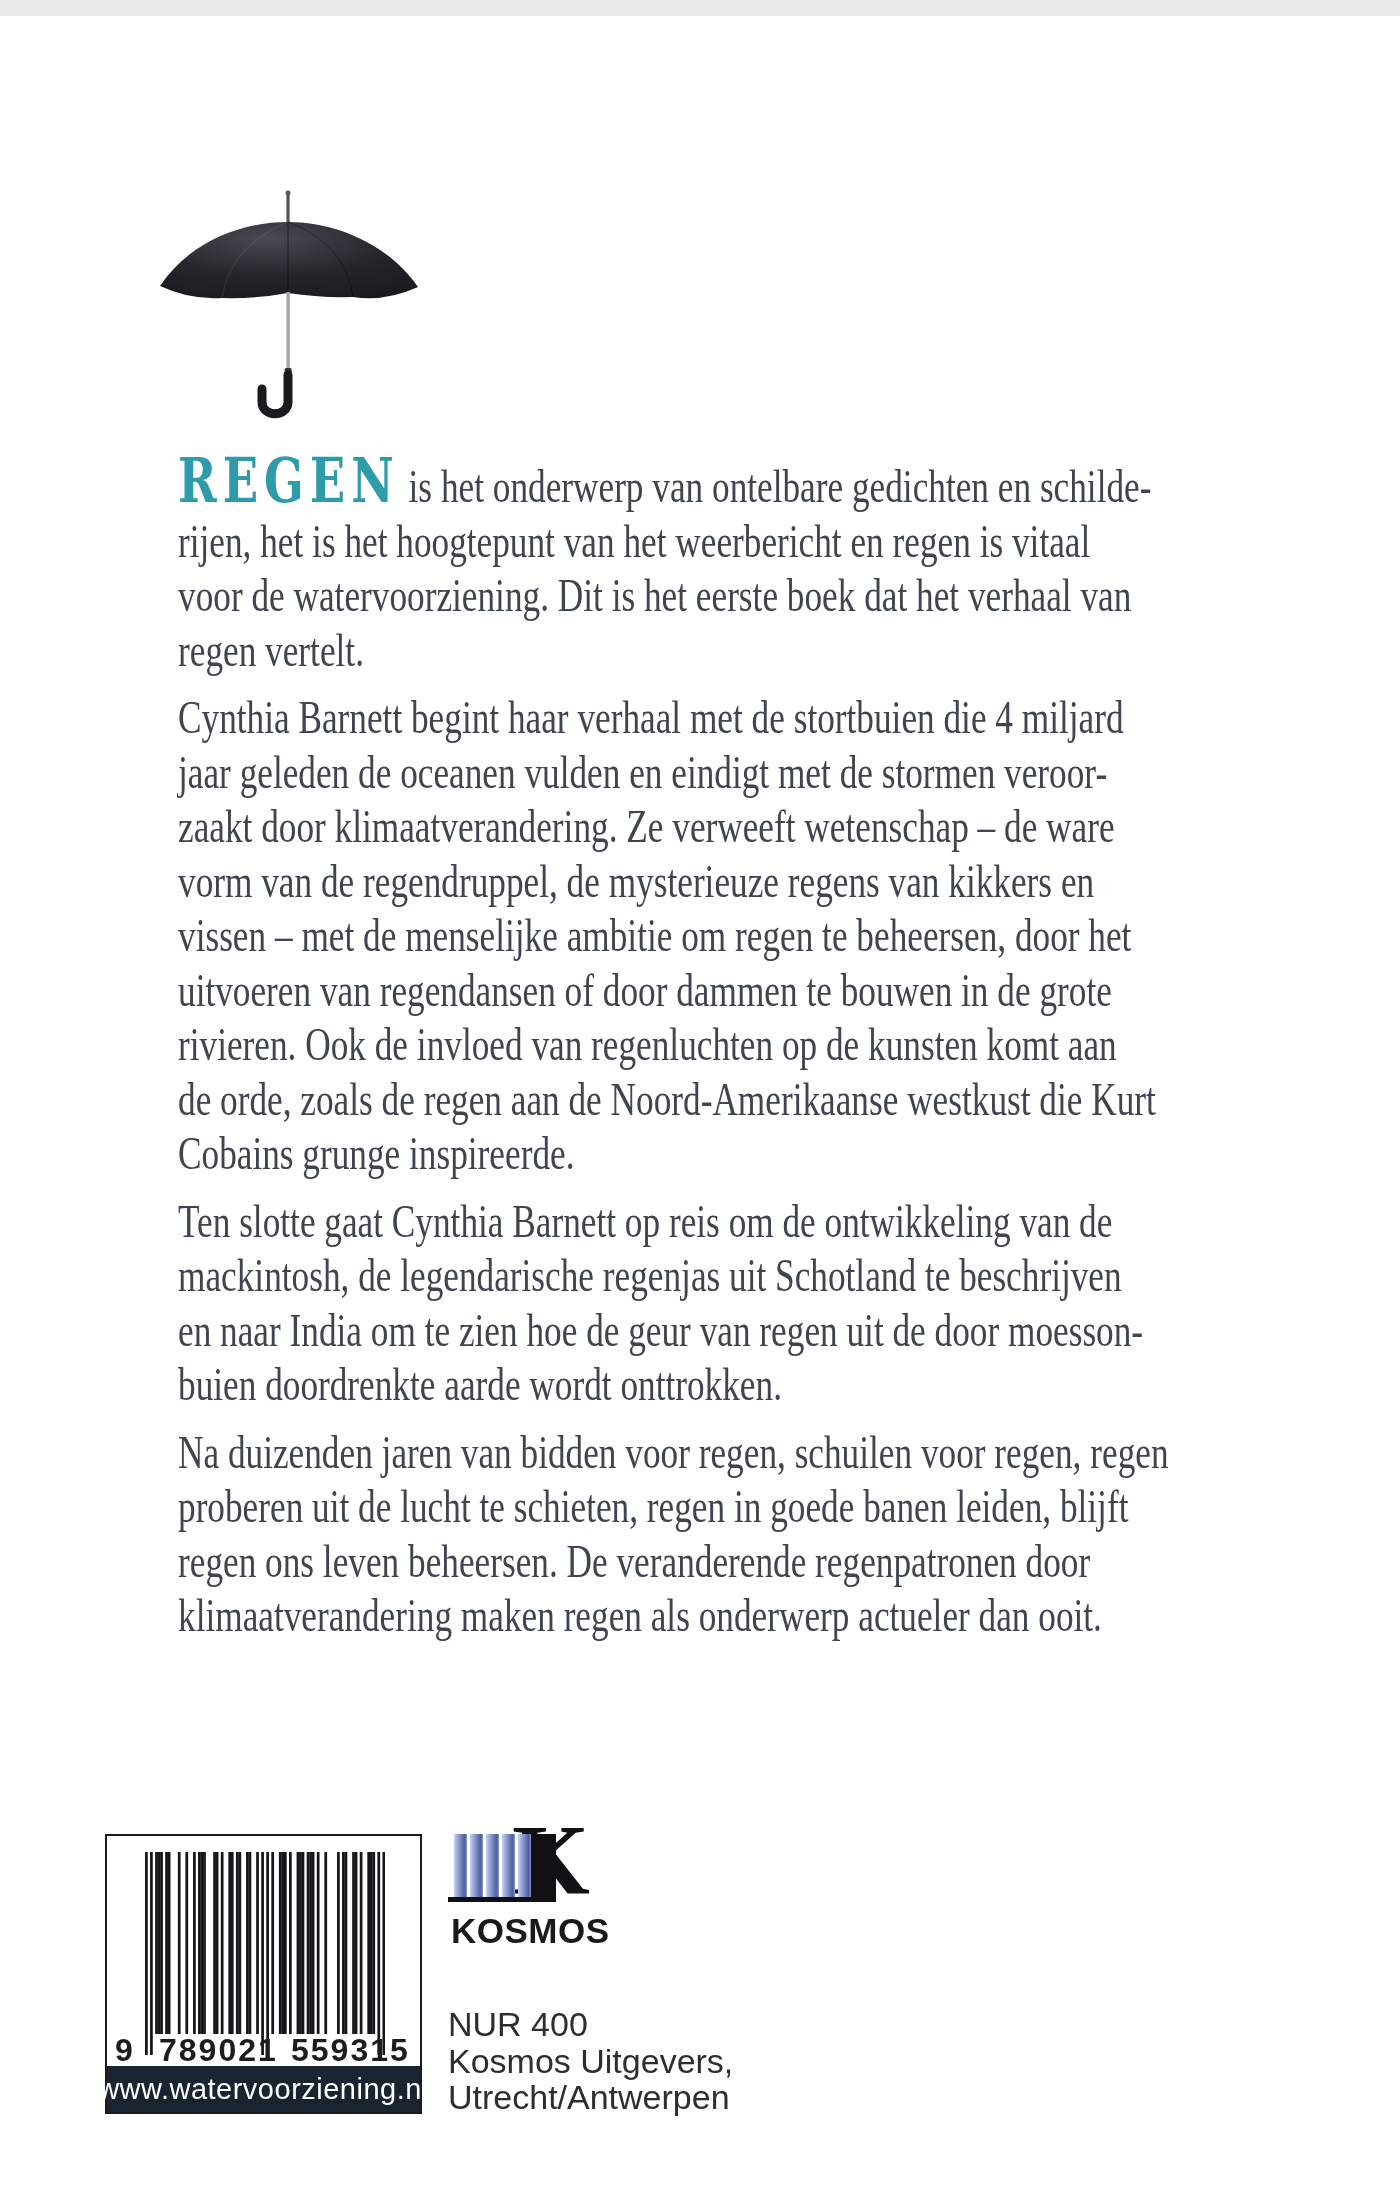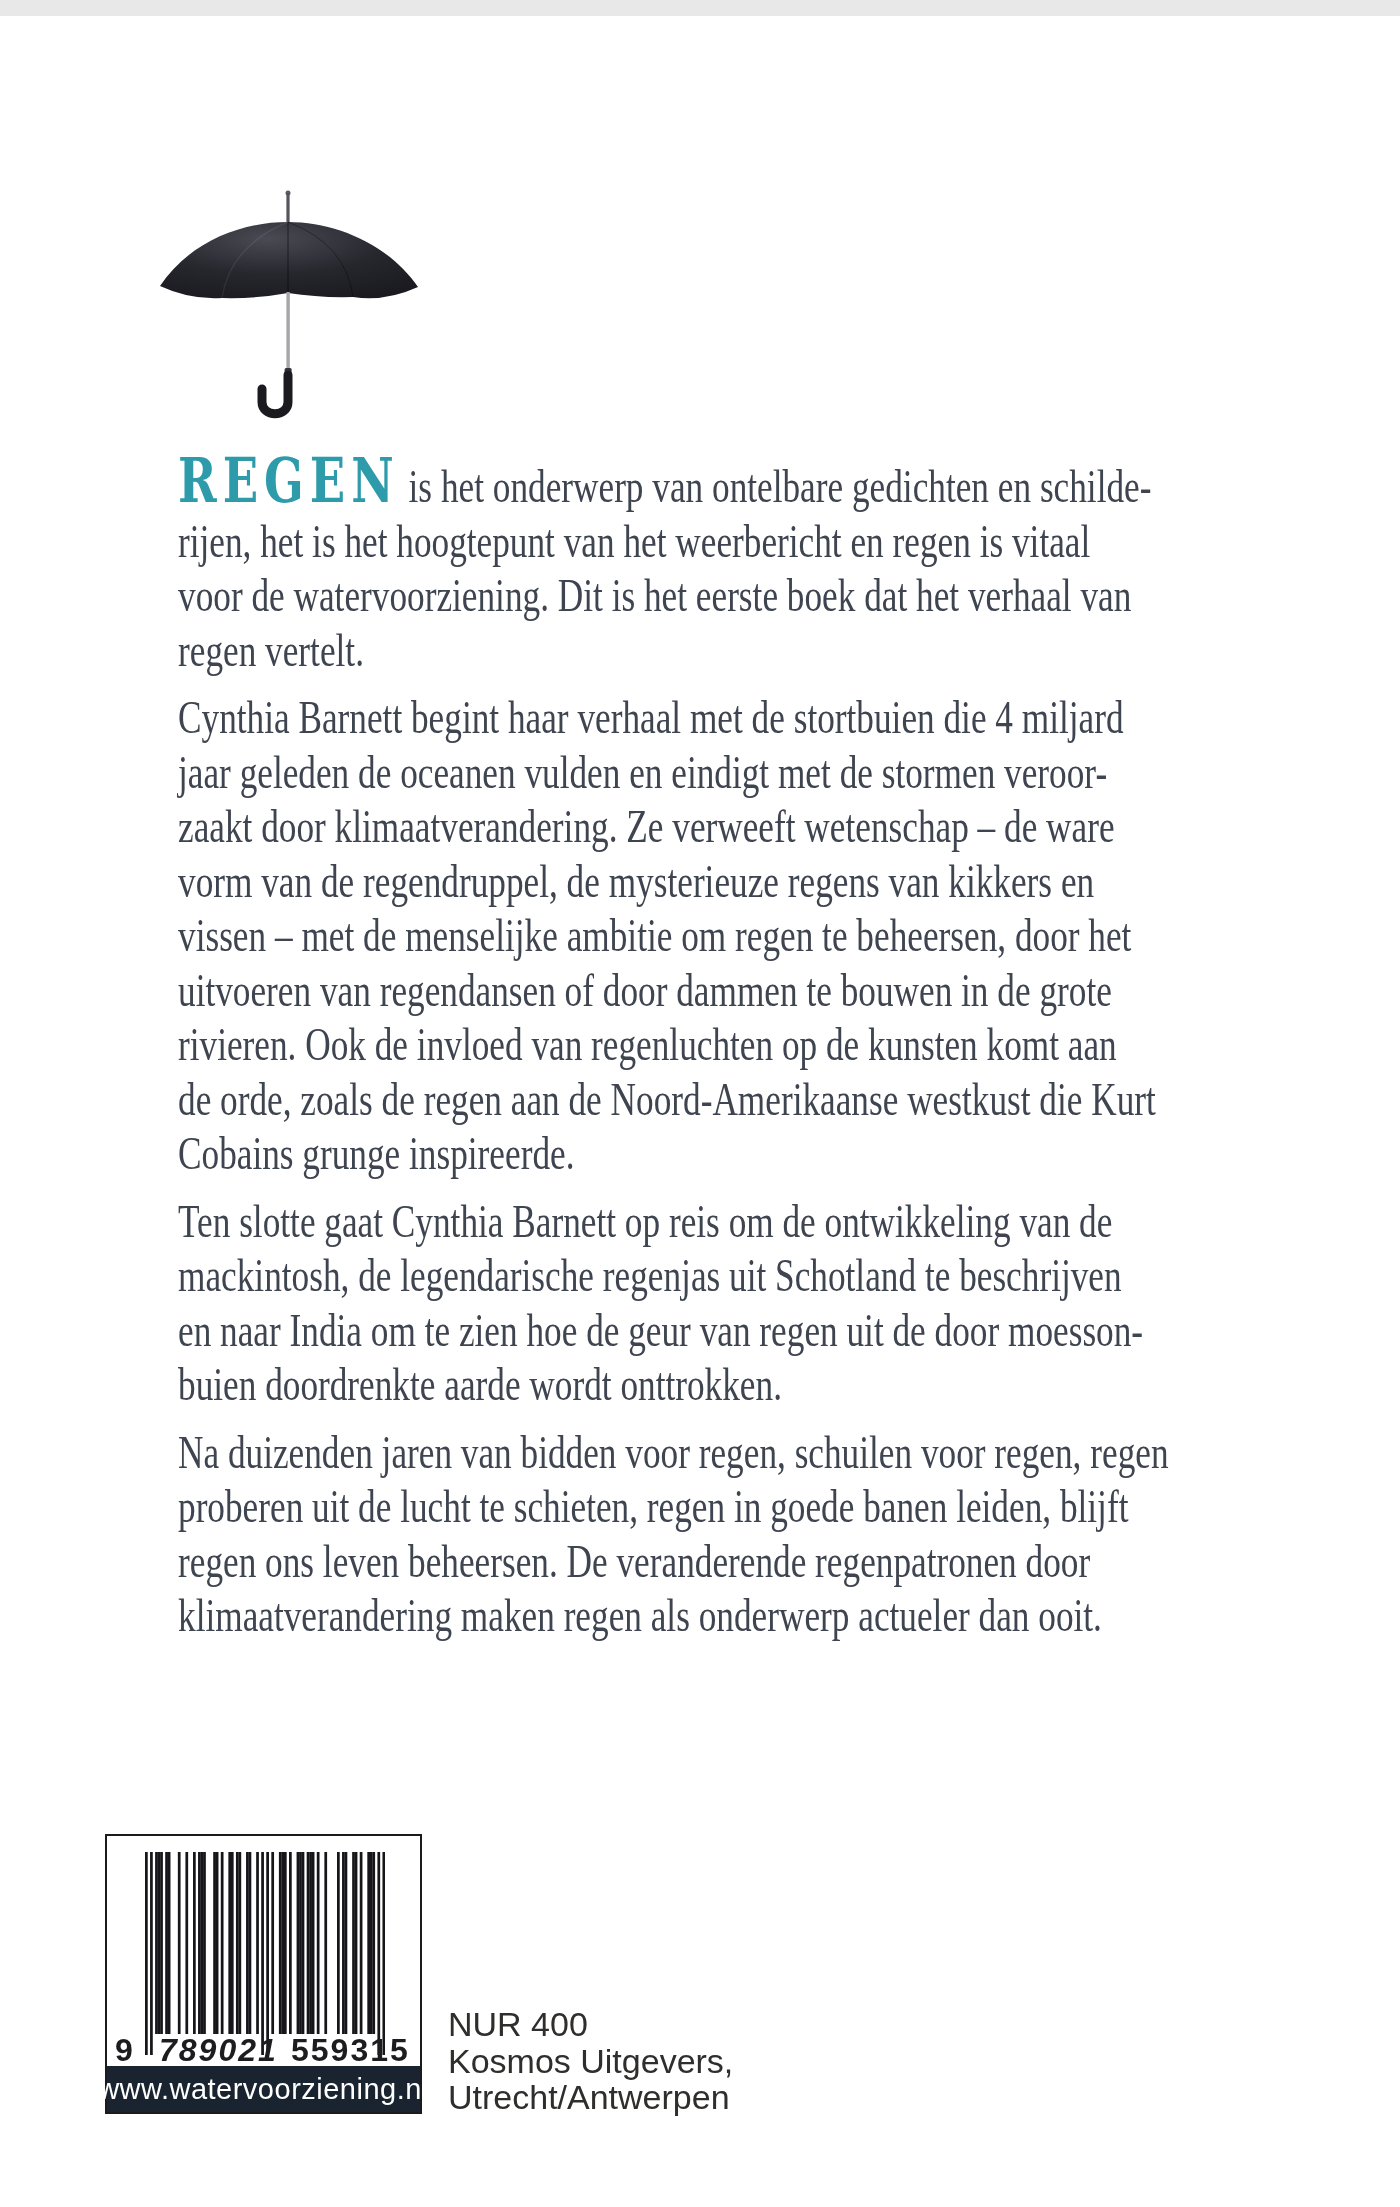--- a/index.html
+++ b/index.html
@@ -32,21 +32,21 @@
     position:absolute;left:105px;top:1818px;width:317px;height:280px;
     background:#ffffff;border:2.5px solid #1b1b1d;box-sizing:border-box;
   }
   .barcode-bars{position:absolute;left:38px;top:16px;}
   .bc-digit{
     position:absolute;font-family:"Liberation Sans",sans-serif;
     font-weight:bold;font-size:32px;color:#1d1d1f;letter-spacing:2px;
     top:196px;white-space:nowrap;
   }
   .bc-sys{left:8px;}
-  .bc-left{left:52px;width:106px;text-align:center;font-style:italic;}
+  .bc-left{left:52px;width:106px;text-align:center;}
   .bc-right{left:184px;width:106px;text-align:center;}
   .web-band{
     position:absolute;left:0;right:0;bottom:0;height:46px;background:#192430;
     display:flex;align-items:center;justify-content:center;
   }
   .web-band span{
     color:#ffffff;font-size:29px;letter-spacing:0.5px;
     font-family:"Liberation Sans",sans-serif;
   }
 
@@ -191,18 +191,31 @@
         <rect x="237.47" y="0" width="2.73" height="203"></rect>
       </svg>
     <span class="bc-digit bc-sys">9</span>
     <span class="bc-digit bc-left">789021</span>
     <span class="bc-digit bc-right">559315</span>
     <div class="web-band">
       <span>www.watervoorziening.nl</span>
     </div>
   </div>
 
+  <div class="logo">
+    <div class="logo-k">K</div>
+    <div class="logo-block"></div>
+    <div class="stripes">
+      <span class="stripe"></span>
+      <span class="stripe"></span>
+      <span class="stripe"></span>
+      <span class="stripe"></span>
+      <span class="stripe"></span>
+    </div>
+    <div class="logo-bar"></div>
+    <div class="logo-word">KOSMOS</div>
+  </div>
 
   <div class="imprint">NUR 400
 Kosmos Uitgevers,
 Utrecht/Antwerpen</div>
 
 </div>
 
 </body></html>

